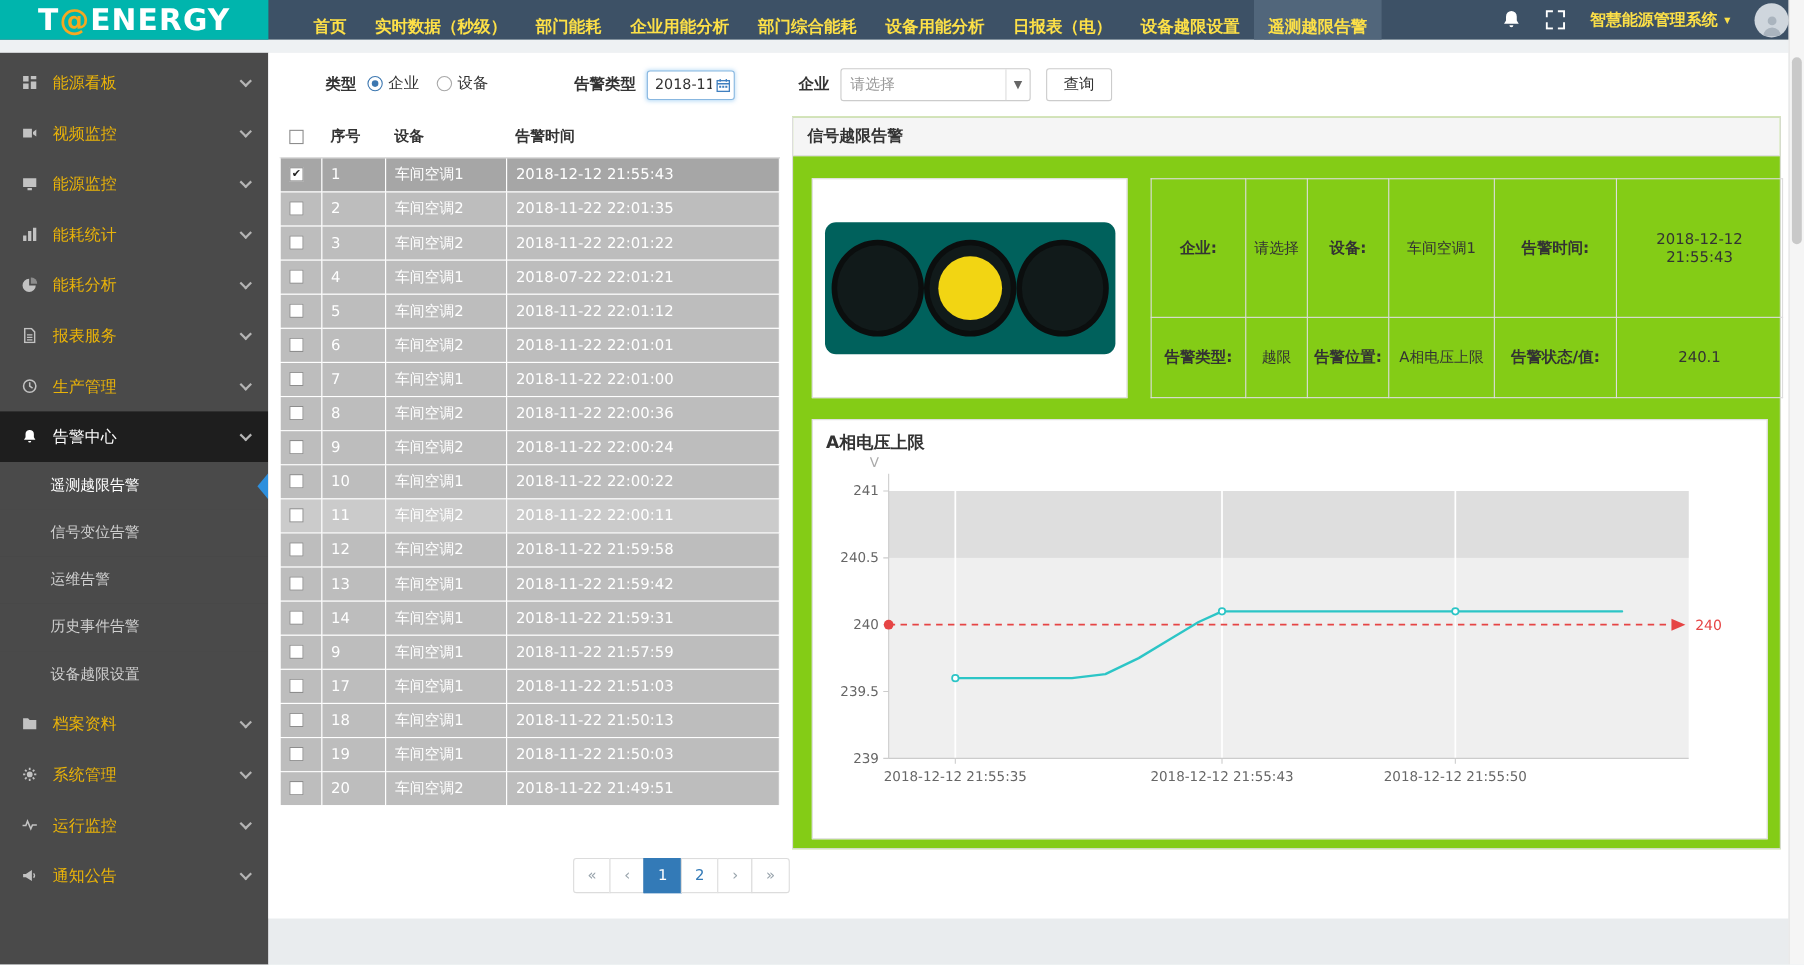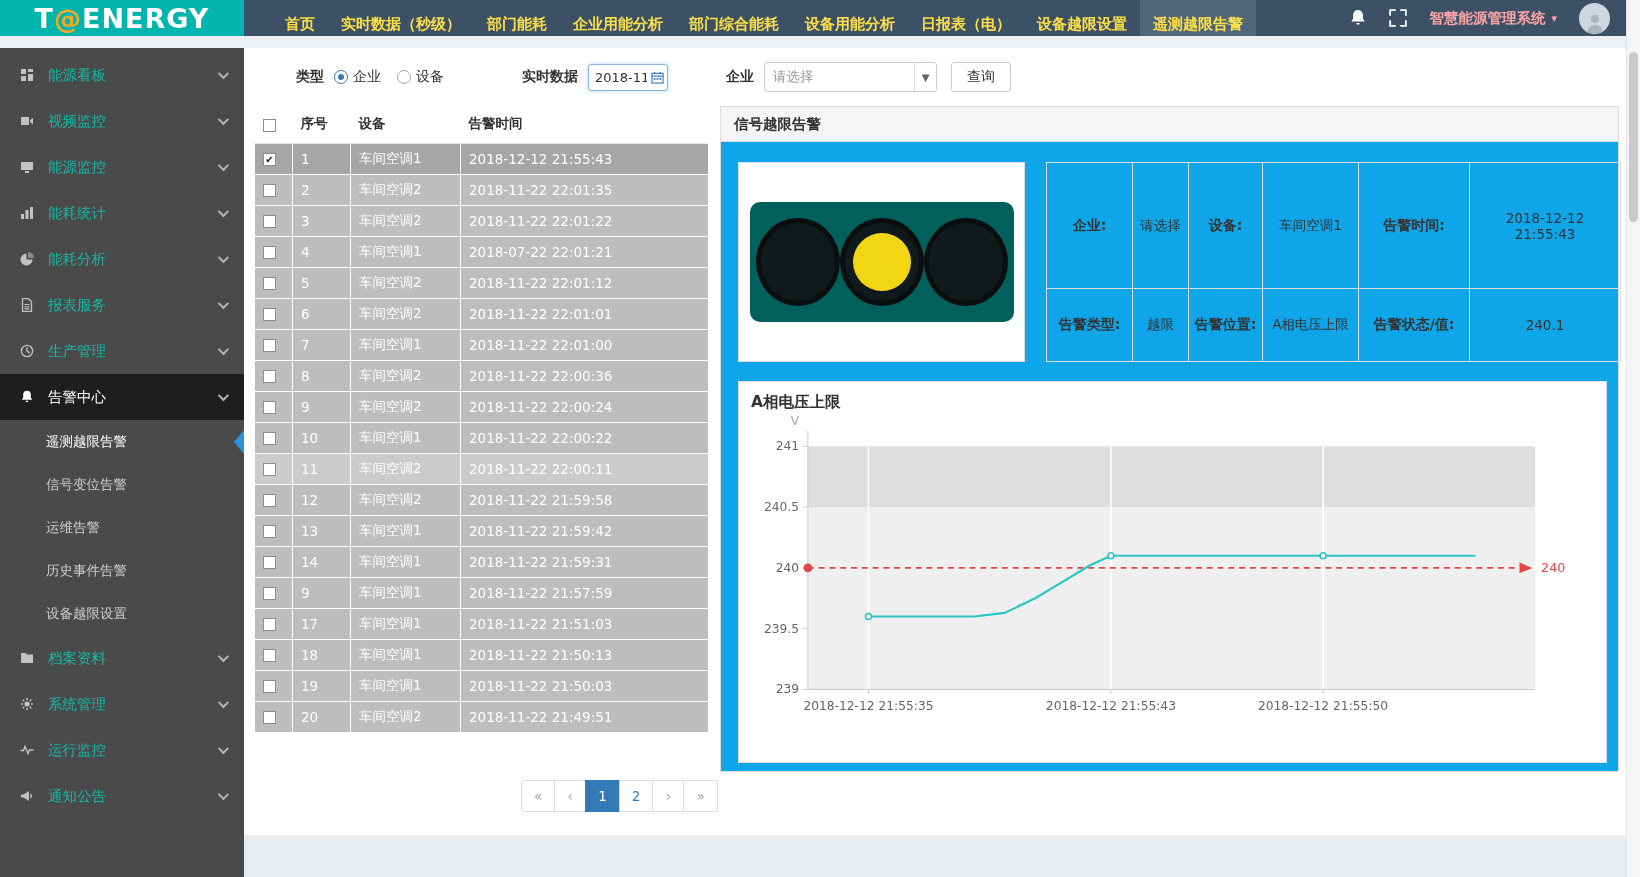--- a/index.html
+++ b/index.html
@@ -15,29 +15,29 @@
   #app{position:relative;width:1640px;height:877px;overflow:hidden;background:#eef1f3;}
 
   
   .header{position:absolute;top:0;left:0;right:0;height:36px;background:var(--header-bg);display:flex;z-index:6;gap:28px;}
   .logo{width:244px;min-width:244px;background:var(--logo-bg);display:flex;align-items:center;justify-content:center;
         font-size:27px;font-weight:800;color:#fff;letter-spacing:1px;cursor:pointer;}
   .logo .at{color:var(--logo-accent);}
   .top-nav{display:flex;align-items:stretch;}
   .nav-item{padding:0 13px;line-height:48px;color:#fde047;font-size:15px;font-weight:700;cursor:pointer;white-space:nowrap;}
   .nav-item.active{background:var(--header-active-bg);}
-  .header-right{margin-left:auto;display:flex;align-items:center;gap:22px;padding-right:30px;color:#fca5a5;}
+  .header-right{margin-left:auto;display:flex;align-items:center;gap:22px;padding-right:14px;color:#fde047;}
   .hicon{display:flex;align-items:center;cursor:pointer;}
   .sys-label{font-size:14.5px;font-weight:600;display:flex;align-items:center;gap:6px;cursor:pointer;white-space:nowrap;}
   .caret{font-size:11px;}
   .avatar{width:31px;height:31px;border-radius:50%;background:#cfd6dd;overflow:hidden;display:flex;align-items:flex-end;justify-content:center;cursor:pointer;}
 
   
   .sidebar{position:absolute;top:48px;left:0;width:244px;bottom:0;background:var(--sidebar-bg);padding-top:4px;overflow:hidden;}
-  .side-item{height:46px;display:flex;align-items:center;padding:0 18px 0 20px;color:#14b8a6;font-size:14.5px;cursor:pointer;}
+  .side-item{height:46px;display:flex;align-items:center;padding:0 18px 0 20px;color:#eab308;font-size:14.5px;cursor:pointer;}
   .side-item.active{background:var(--sidebar-active-bg);color:#fff;}
   .side-icon{width:16px;margin-right:12px;color:#c2c2c2;display:flex;align-items:center;}
   .side-item.active .side-icon{color:#fff;}
   .side-label{flex:1;}
   .chev{width:8px;height:8px;border-right:2px solid #b5b5b5;border-bottom:2px solid #b5b5b5;transform:rotate(45deg) translateY(-2px);}
   .side-sub{height:43px;line-height:43px;padding-left:46px;color:#cfcfcf;font-size:13.5px;cursor:pointer;position:relative;background:var(--sidebar-bg);}
   .side-sub.active{color:#fff;}
   .sub-marker{position:absolute;right:0;top:50%;transform:translateY(-50%);width:0;height:0;
               border-top:12px solid transparent;border-bottom:12px solid transparent;border-right:10px solid var(--submenu-marker);}
 
@@ -76,21 +76,21 @@
   
   .pagination{position:absolute;top:732px;left:277px;display:flex;}
   .pg{min-width:32px;height:32px;line-height:30px;padding:0 12px;border:1px solid #dcdcdc;margin-left:-1px;background:#fff;
       color:var(--pagination-active);font-size:13.5px;text-align:center;cursor:pointer;}
   .pg.nav{color:#9aa5ad;}
   .pg.active{background:var(--pagination-active);border-color:var(--pagination-active);color:#fff;}
   .pg:first-child{border-radius:3px 0 0 3px;margin-left:0;}
   .pg:last-child{border-radius:0 3px 3px 0;}
 
   
-  .panel{position:absolute;top:58px;left:476px;right:7px;height:666px;background:#0ea5e9;border:1px solid #ddd;}
+  .panel{position:absolute;top:58px;left:476px;right:7px;height:666px;background:#84cc16;border:1px solid #ddd;}
   .panel-header{height:35px;line-height:34px;background:#f5f5f5;border-bottom:1px solid #ddd;font-weight:700;font-size:14.5px;color:#333;padding-left:13px;}
   .traffic-card{position:absolute;top:55px;left:17px;width:287px;height:200px;border:1px solid #ddd;background:#fff;}
   .traffic-body{position:absolute;left:50%;top:50%;transform:translate(-50%,-50%);width:264px;height:120px;background:var(--traffic-body);
                 border-radius:10px;display:flex;align-items:center;justify-content:space-around;padding:0 6px;}
   .lamp{width:88px;height:88px;border-radius:50%;background:#111a1a;border:5px solid #0b0e0e;display:flex;align-items:center;justify-content:center;}
   .lamp .core{width:58px;height:58px;border-radius:50%;}
   .lamp.on-yellow .core{background:var(--traffic-yellow);}
   .info-table{position:absolute;top:55px;left:325px;right:11px;height:200px;border-collapse:collapse;table-layout:fixed;width:calc(100% - 322px);}
   .info-table td{border:1px solid #ddd;text-align:center;font-size:13.5px;color:#333;padding:0 4px;}
   .info-table .info-label{font-weight:700;font-size:14px;}
@@ -287,21 +287,21 @@
 
       <div class="filters">
         <span class="f-label">类型</span>
         <span><span class="radio on">
               <span class="rdot"></span>
               <span class="rlabel">企业</span>
             </span><span class="radio">
               <span class="rdot"></span>
               <span class="rlabel">设备</span>
             </span></span>
-        <span class="f-label gap1">实时数据</span>
+        <span class="f-label gap1">告警类型</span>
         <span class="date-wrap">
           <input class="date-input" type="text" value="2018-11" style="">
           <span class="cal-icon">
             <svg width="13" height="13" viewBox="0 0 14 14">
                 <rect x="1" y="2.5" width="12" height="10.5" fill="none" stroke="#3f7fbf" stroke-width="1.3"></rect>
                 <line x1="1" y1="5.5" x2="13" y2="5.5" stroke="#3f7fbf" stroke-width="1.3"></line>
                 <line x1="4" y1="1" x2="4" y2="3.5" stroke="#3f7fbf" stroke-width="1.3"></line>
                 <line x1="10" y1="1" x2="10" y2="3.5" stroke="#3f7fbf" stroke-width="1.3"></line>
                 <rect x="3" y="7.5" width="2" height="2" fill="#3f7fbf"></rect>
                 <rect x="6" y="7.5" width="2" height="2" fill="#3f7fbf"></rect>

